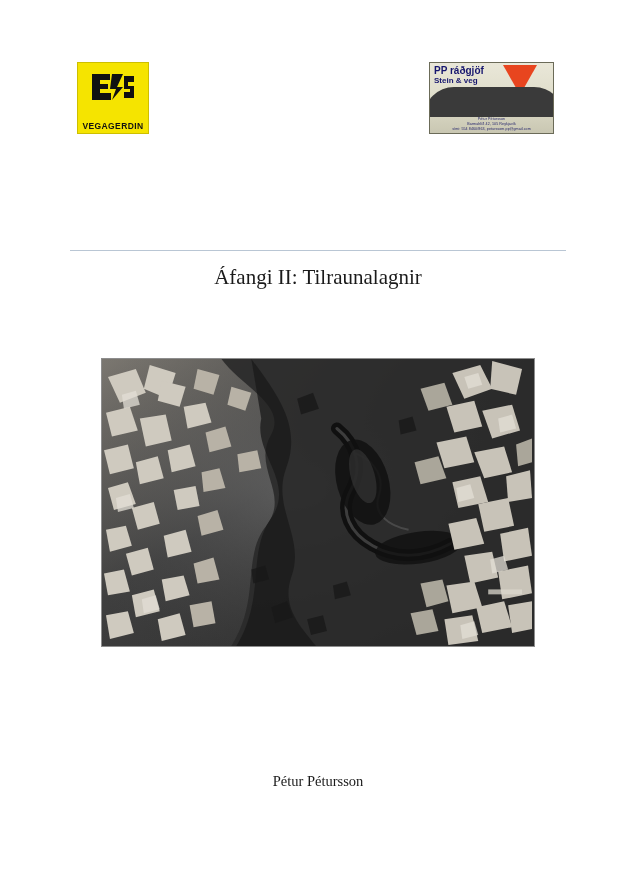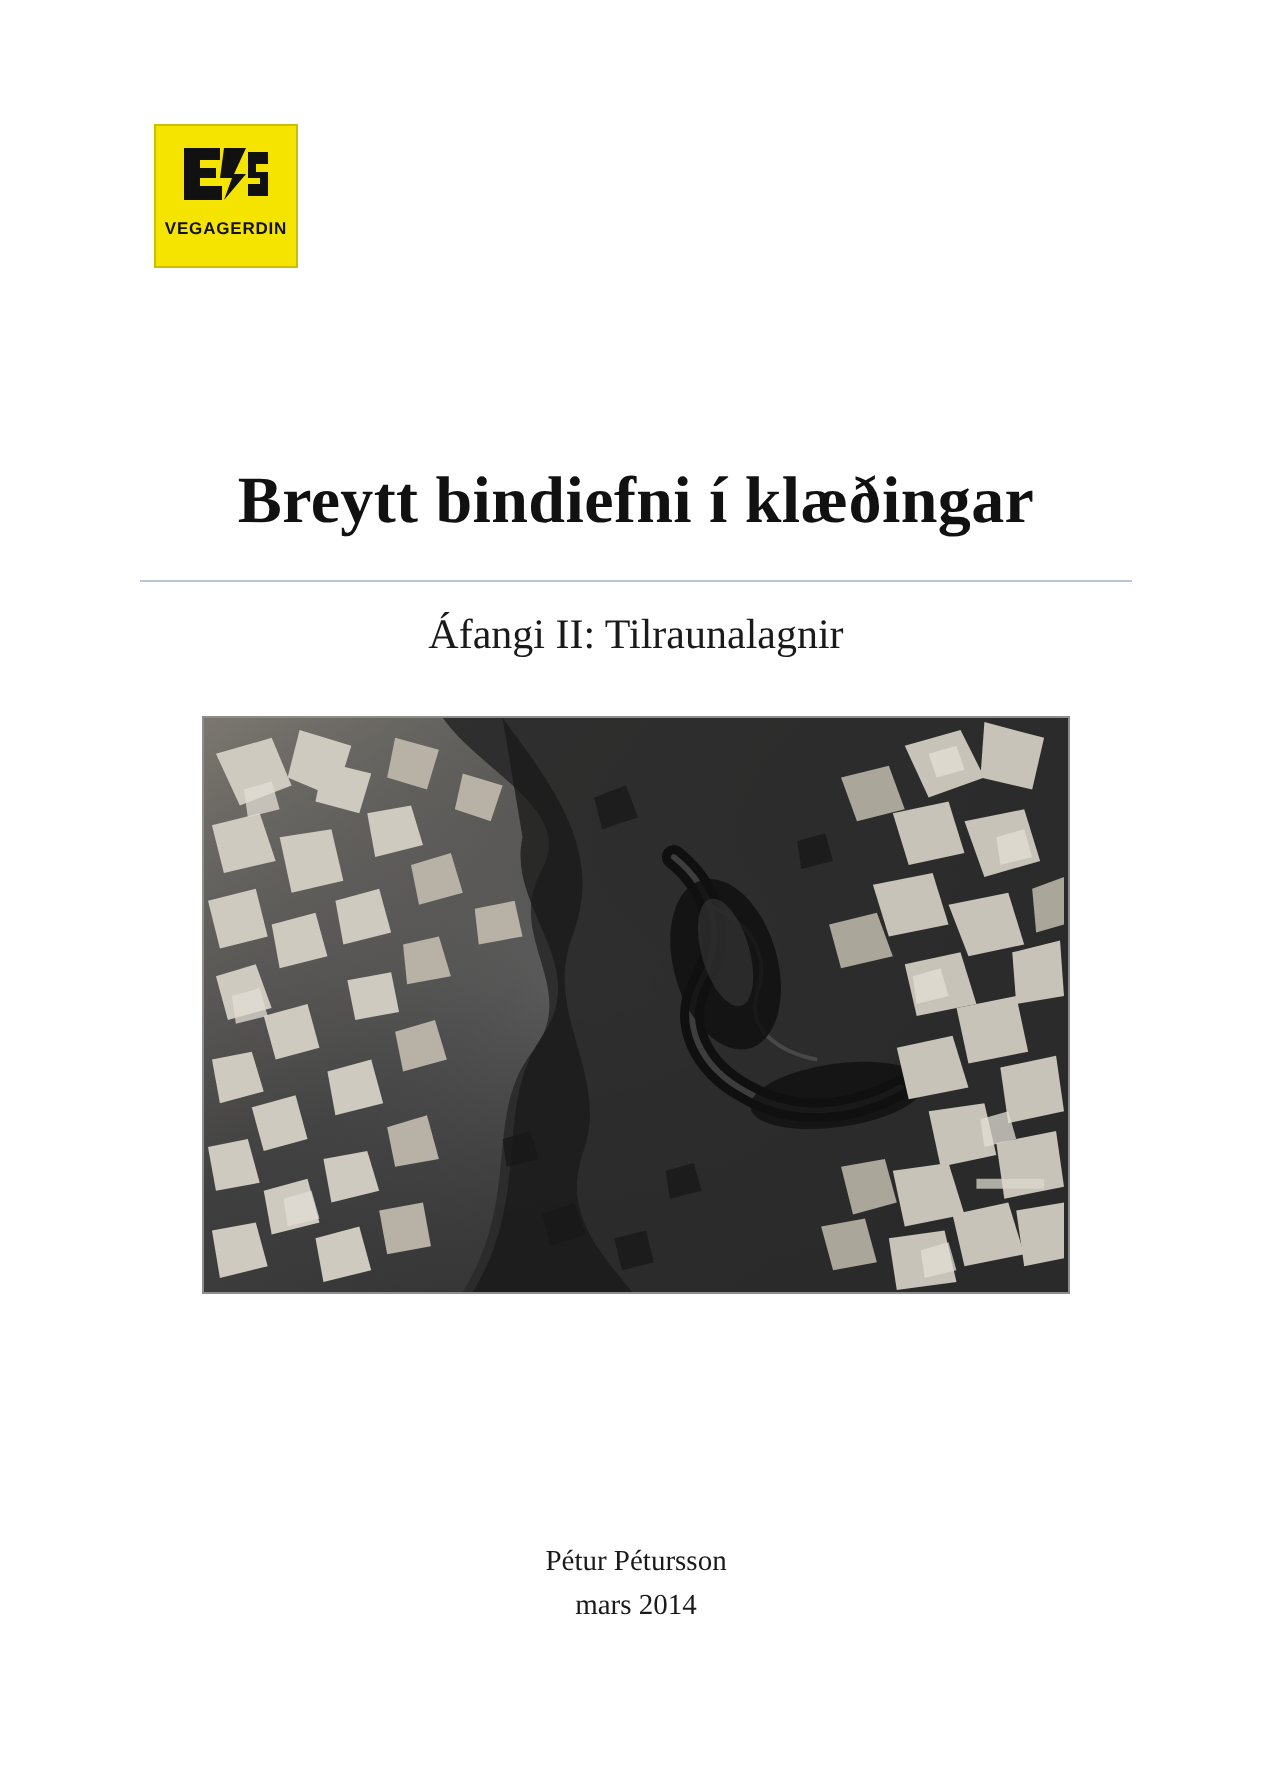--- a/index.html
+++ b/index.html
@@ -50,21 +50,21 @@
     width: 46px;
     height: 34px;
     position: relative;
   }
   .vg-caption {
     font-family: "Liberation Sans", sans-serif;
     font-size: 8.5px;
     font-weight: bold;
     letter-spacing: 0.4px;
     color: #111;
-    margin-top: 5px;
+    margin-top: 17px;
   }
 
   
   .pp-logo {
     position: absolute;
     right: 82px;
     top: 0;
     width: 125px;
     height: 72px;
     border: 1px solid #6b6b58;
@@ -189,25 +189,37 @@
       <div class="vg-mark">
         <svg viewBox="0 0 46 34" width="46" height="34" aria-hidden="true">
           <path d="M2 4 L20 4 L20 10 L10 10 L10 14 L18 14 L18 19 L10 19 L10 23 L21 23 L21 30 L2 30 Z" fill="#111"></path>
           <path d="M22 4 L33 4 L27 17 L33 17 L22 30 L26 19 L20 19 Z" fill="#111"></path>
           <path d="M34 6 L44 6 L44 12 L38 12 L38 16 L44 16 L44 28 L34 28 L34 22 L40 22 L40 19 L34 19 Z" fill="#111"></path>
         </svg>
       </div>
       <div class="vg-caption">VEGAGERDIN</div>
     </div>
 
+    <div class="pp-logo">
+      <div class="pp-v"></div>
+      <div class="pp-hill"></div>
+      <div class="pp-head">
+        <div class="pp-title">PP ráðgjöf</div>
+        <div class="pp-sub">Stein &amp; veg</div>
+      </div>
+      <div class="pp-foot">
+        <div>Pétur Pétursson</div>
+        <div>Barmahlíð 42, 105 Reykjavík</div>
+        <div>sími: 554 8460/863, peturssom.pp@gmail.com</div>
+      </div>
+    </div>
 
   </div>
 
   <div class="title-wrap">
-    <h1 class="main-title">Breytt bindiefni í klæðingar</h1>
     <div class="rule"></div>
     <p class="subtitle">Áfangi II: Tilraunalagnir</p>
   </div>
 
   <div class="cover-img">
     <svg viewBox="0 0 434 289" preserveAspectRatio="none" aria-hidden="true">
       <defs>
         <linearGradient id="bg" x1="0" y1="0" x2="1" y2="1">
           <stop offset="0%" stop-color="#9a958c"></stop>
           <stop offset="42%" stop-color="#4a4a4a"></stop>
@@ -310,16 +322,15 @@
         <polygon points="196,40 212,34 218,50 200,56"></polygon>
         <polygon points="298,62 312,58 316,72 300,76"></polygon>
       </g>
 
       <rect x="388" y="232" width="34" height="5" fill="#dcd8ce" opacity="0.75"></rect>
     </svg>
   </div>
 
   <div class="author-block">
     <div>Pétur Pétursson</div>
-    <div>mars 2014</div>
   </div>
 
 </div>
 
 </body></html>

